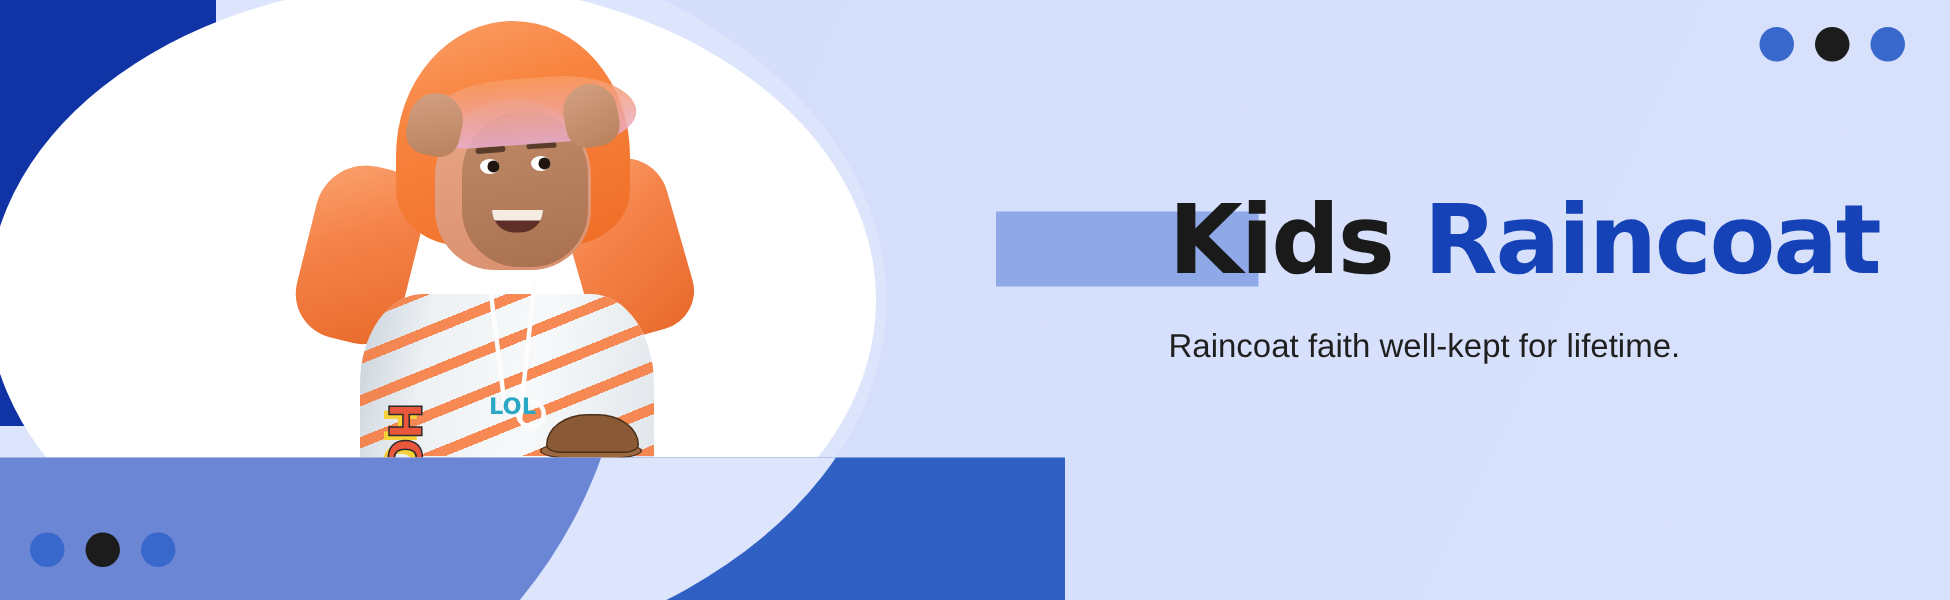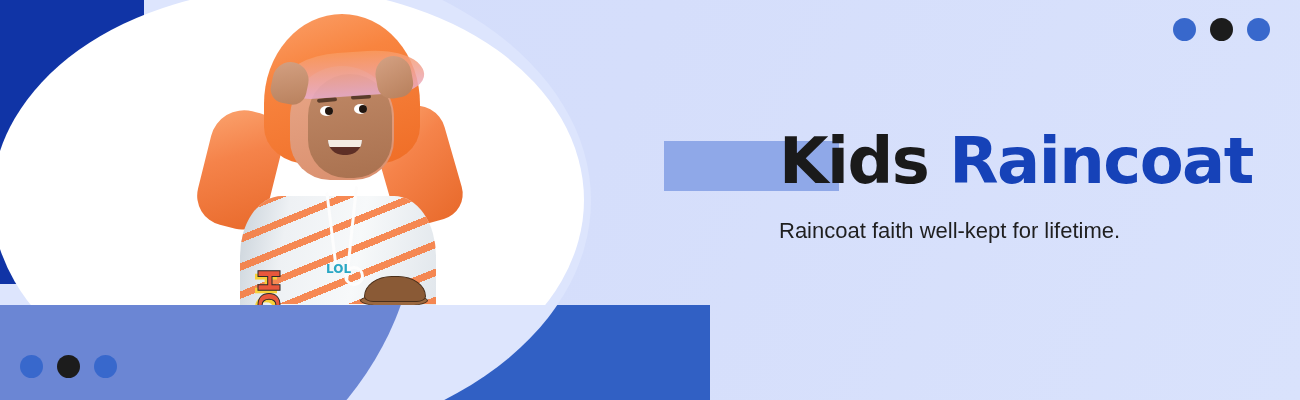--- a/index.html
+++ b/index.html
@@ -309,21 +309,21 @@
     transform-origin: left top;
     white-space: nowrap;
     text-shadow: 3px 3px 0 #f7d13a;
   }
   .print-lol {
     position: absolute;
     left: 62px;
     top: 0px;
     font-family: "DejaVu Sans", sans-serif;
     font-weight: bold;
-    font-size: 12px;
+    font-size: 15px;
     color: #2aa7c4;
   }
   .print-nbd {
     position: absolute;
     left: 6px;
     top: 86px;
     font-family: "DejaVu Sans", sans-serif;
     font-weight: bold;
     font-size: 11px;
     color: #d9533c;

